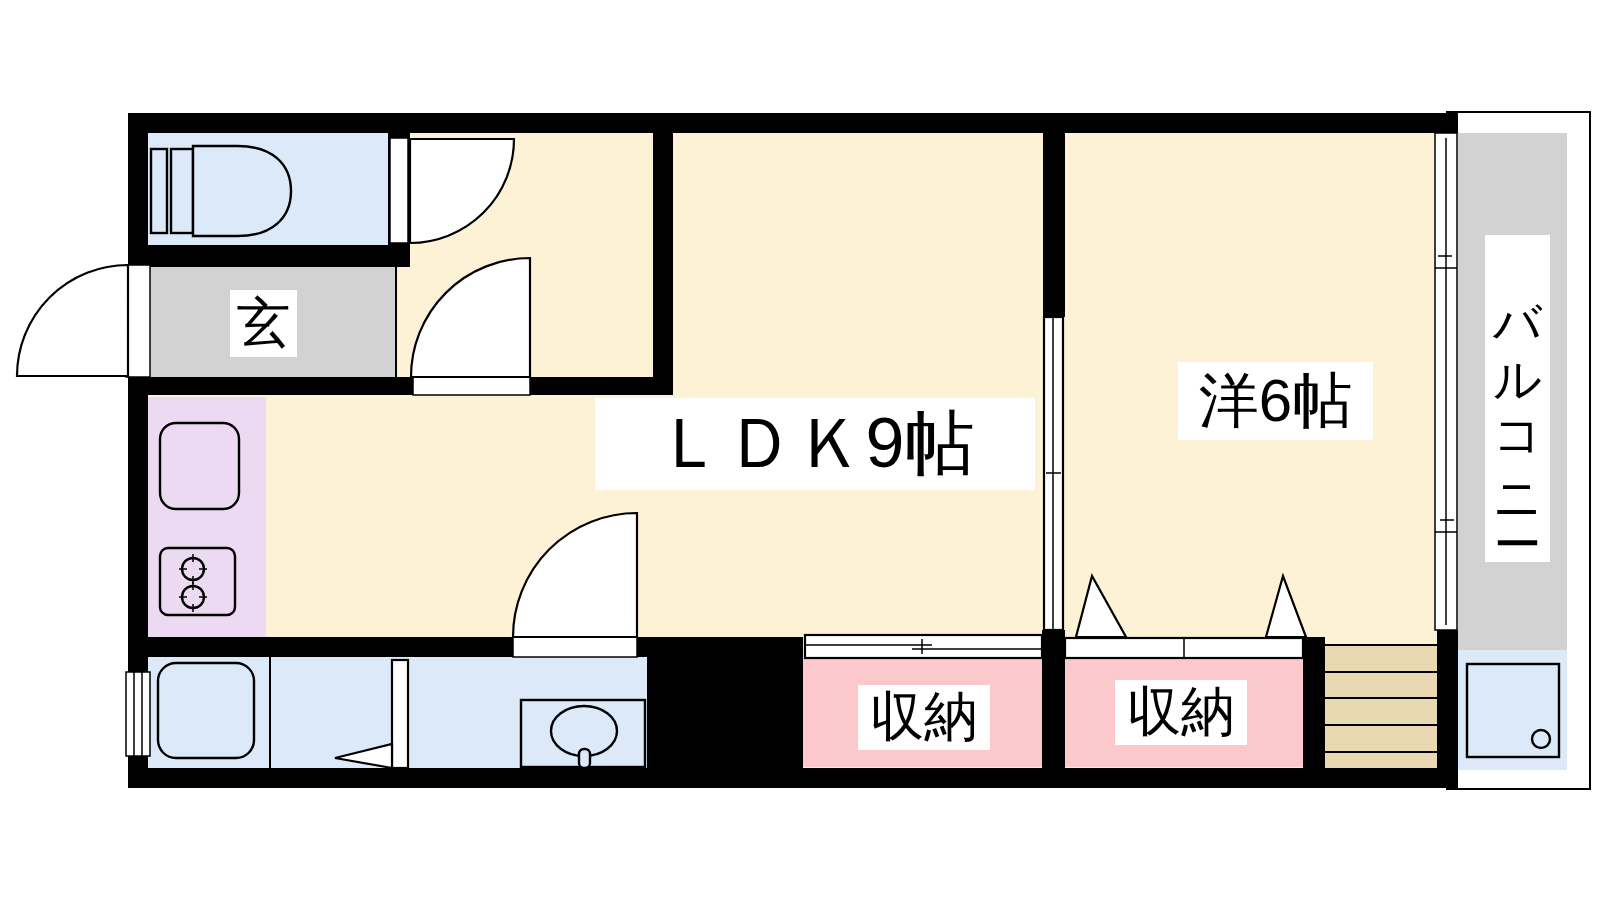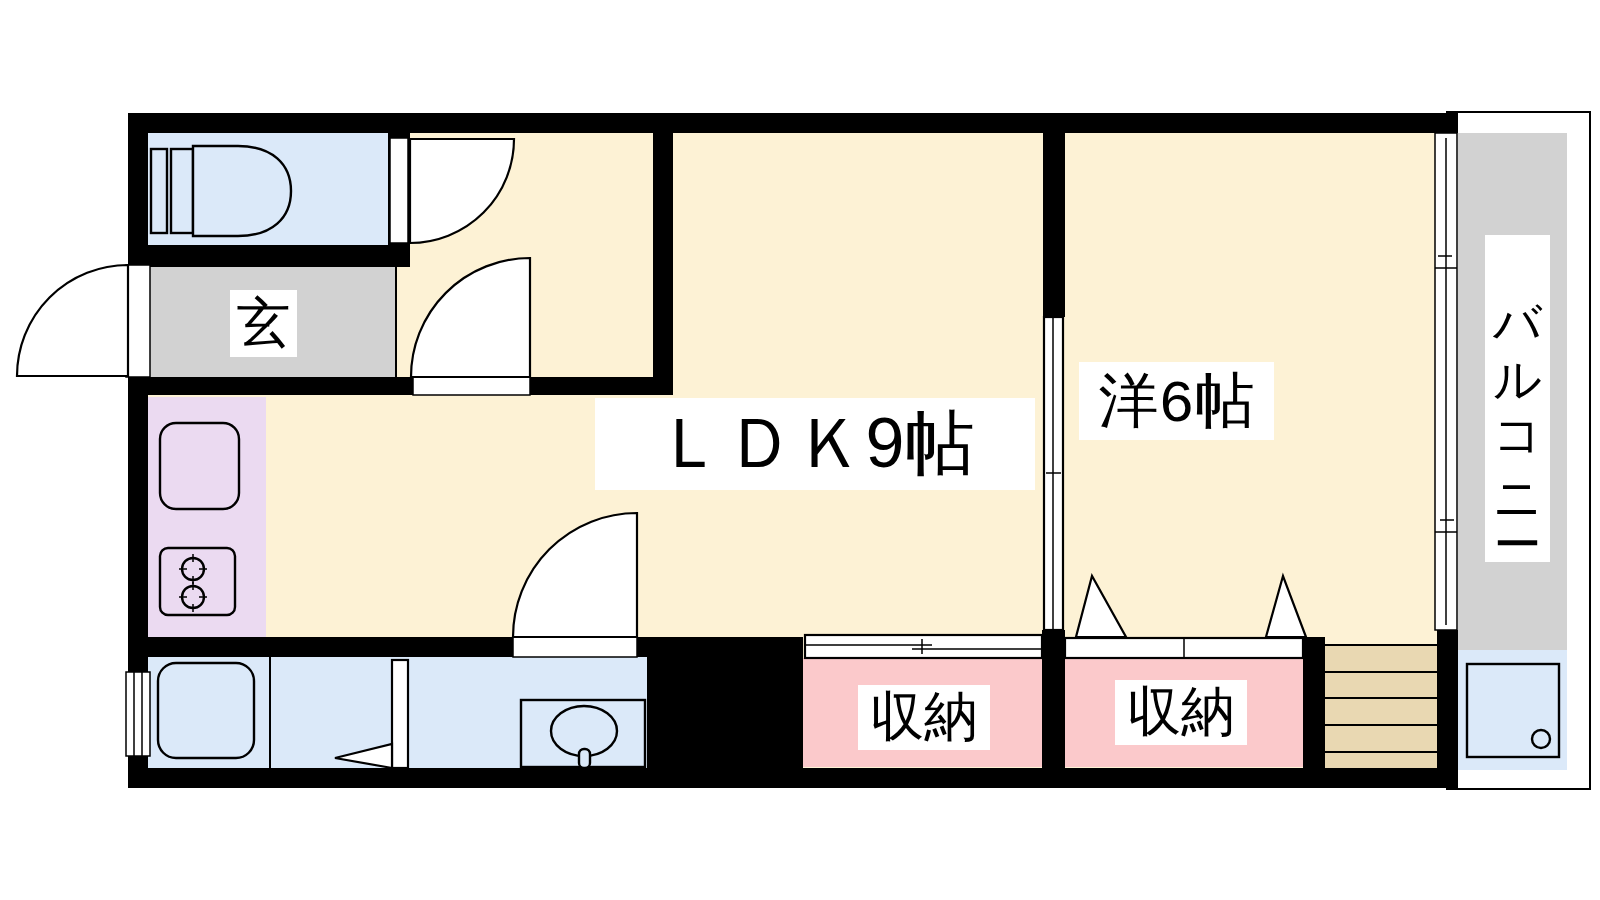--- a/index.html
+++ b/index.html
@@ -150,21 +150,21 @@
       <path class="ln" d="M396,267 V377"></path>
       <path class="ln" d="M270,657 V768"></path>
     </g>
   </g>
 </svg>
 
 <div class="label" style="left:230px;top:290px;width:67px;height:67px;font-size:54px;">玄</div>
 
 <div class="label" style="left:595px;top:398px;width:440px;height:92px;font-size:70px;">ＬＤＫ9帖</div>
 
-<div class="label" style="left:1079px;top:362px;width:195px;height:78px;font-size:60px;font-family:Liberation Mono, monospace;">洋6帖</div>
+<div class="label" style="left:1178px;top:362px;width:195px;height:78px;font-size:60px;">洋6帖</div>
 
 <div class="label" style="left:858px;top:685px;width:132px;height:65px;font-size:54px;">収納</div>
 
 <div class="label" style="left:1115px;top:680px;width:132px;height:65px;font-size:54px;">収納</div>
 
 <div class="label vert" style="left:1485px;top:235px;width:65px;height:327px;font-size:48px;letter-spacing:8px;">バルコニー</div>
 
 </div>
 
 </body></html>

